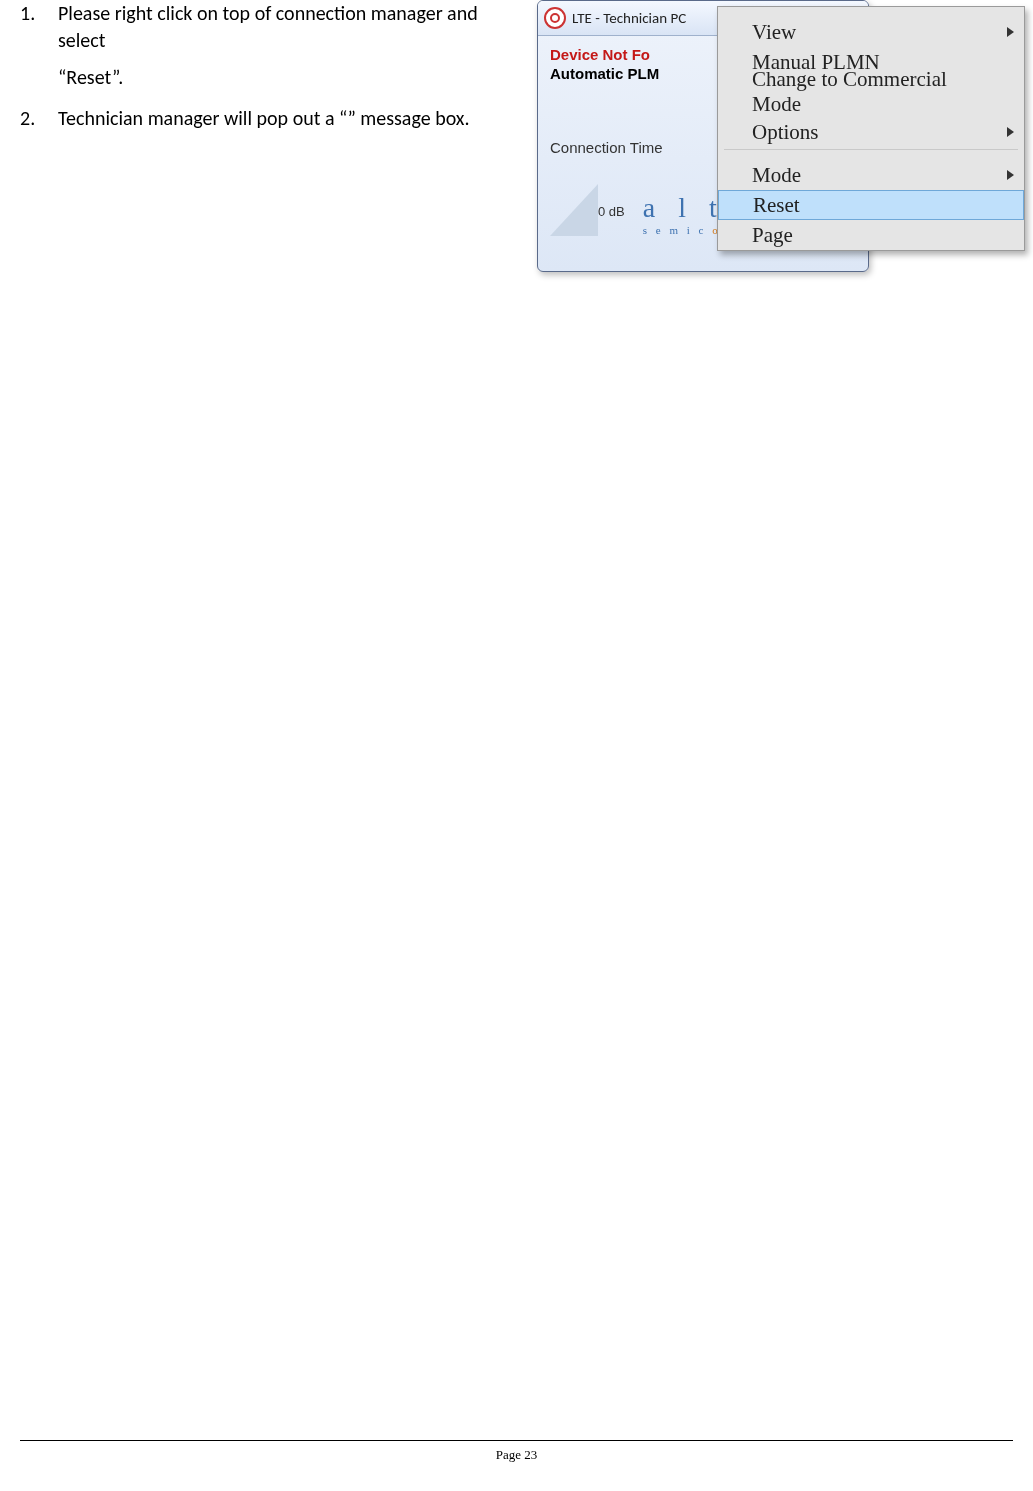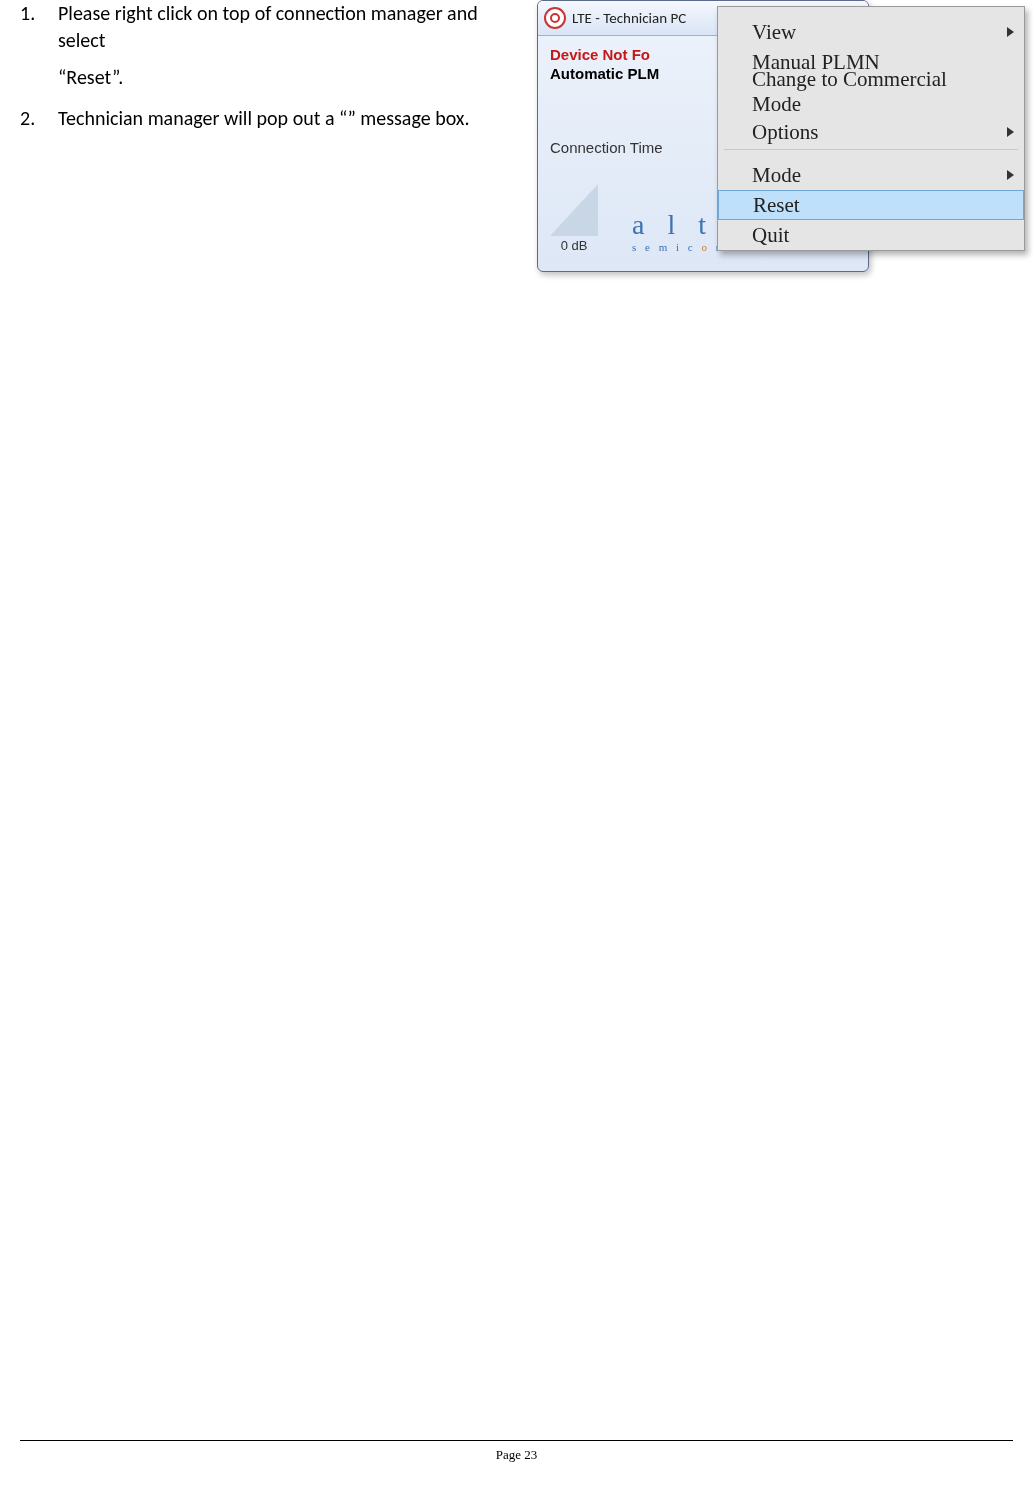--- a/index.html
+++ b/index.html
@@ -27,21 +27,21 @@
           background:linear-gradient(#f2f6fd,#c7d4e8);font-size:11px;line-height:16px;text-align:center;color:#333;}
   .winbtn.close{background:linear-gradient(#f07a7a,#c93030);color:#fff;border-color:#933;}
   .appbody{padding:10px 12px 8px 12px;font-size:15px;font-family:Tahoma,Arial,sans-serif;}
   .devline{color:#c41818;font-weight:bold;margin-bottom:2px;}
   .autoline{color:#000;font-weight:bold;margin-bottom:16px;}
   .connrow{display:flex;justify-content:flex-end;margin-bottom:10px;}
   .connbtn{width:98px;height:26px;border:1px solid #8a98ab;border-radius:3px;
            background:linear-gradient(#fafcff,#d7e0ee);text-align:right;padding:3px 8px 0 0;font-size:14px;color:#333;}
   .ctime{color:#333;font-size:15px;margin-bottom:28px;}
   .bottom{display:flex;align-items:flex-end;}
-  .sigwrap{display:flex;flex-direction:column;align-items:center;margin-right:34px;}
+  .sigwrap{display:flex;flex-direction:row;align-items:center;margin-right:18px;}
   .sigtri{width:0;height:0;border-left:0 solid transparent;border-right:48px solid transparent;
           border-bottom:52px solid #c9d6e6;transform:scaleX(-1);}
   .sigtxt{font-size:13px;color:#333;margin-top:2px;}
   .brand{font-family:Georgia,serif;}
   .brand .big{font-size:28px;color:#3e72b0;letter-spacing:8px;}
   .brand .small{font-size:11px;color:#3e72b0;letter-spacing:3px;}
   .brand .small .o{color:#d37a1a;}
   
   .menu{position:absolute;left:180px;top:6px;width:306px;background:#e5e5e5;border:1px solid #9a9a9a;
         box-shadow:3px 4px 6px rgba(0,0,0,.3);font-family:Liberation Serif, serif;font-size:21px;color:#222;}
@@ -127,21 +127,21 @@
               <span>Options</span>
             </div>
           <div class="sep"></div>
           <div class="mi sub">
               <span>Mode</span>
             </div>
           <div class="mi sel">
               <span>Reset</span>
             </div>
           <div class="mi">
-              <span>Quit</span>
+              <span>Page</span>
             </div>
         </div>
 
       </div>
     </div>
   </div>
 
   <div class="footer">Page 23</div>
 </div>
 

